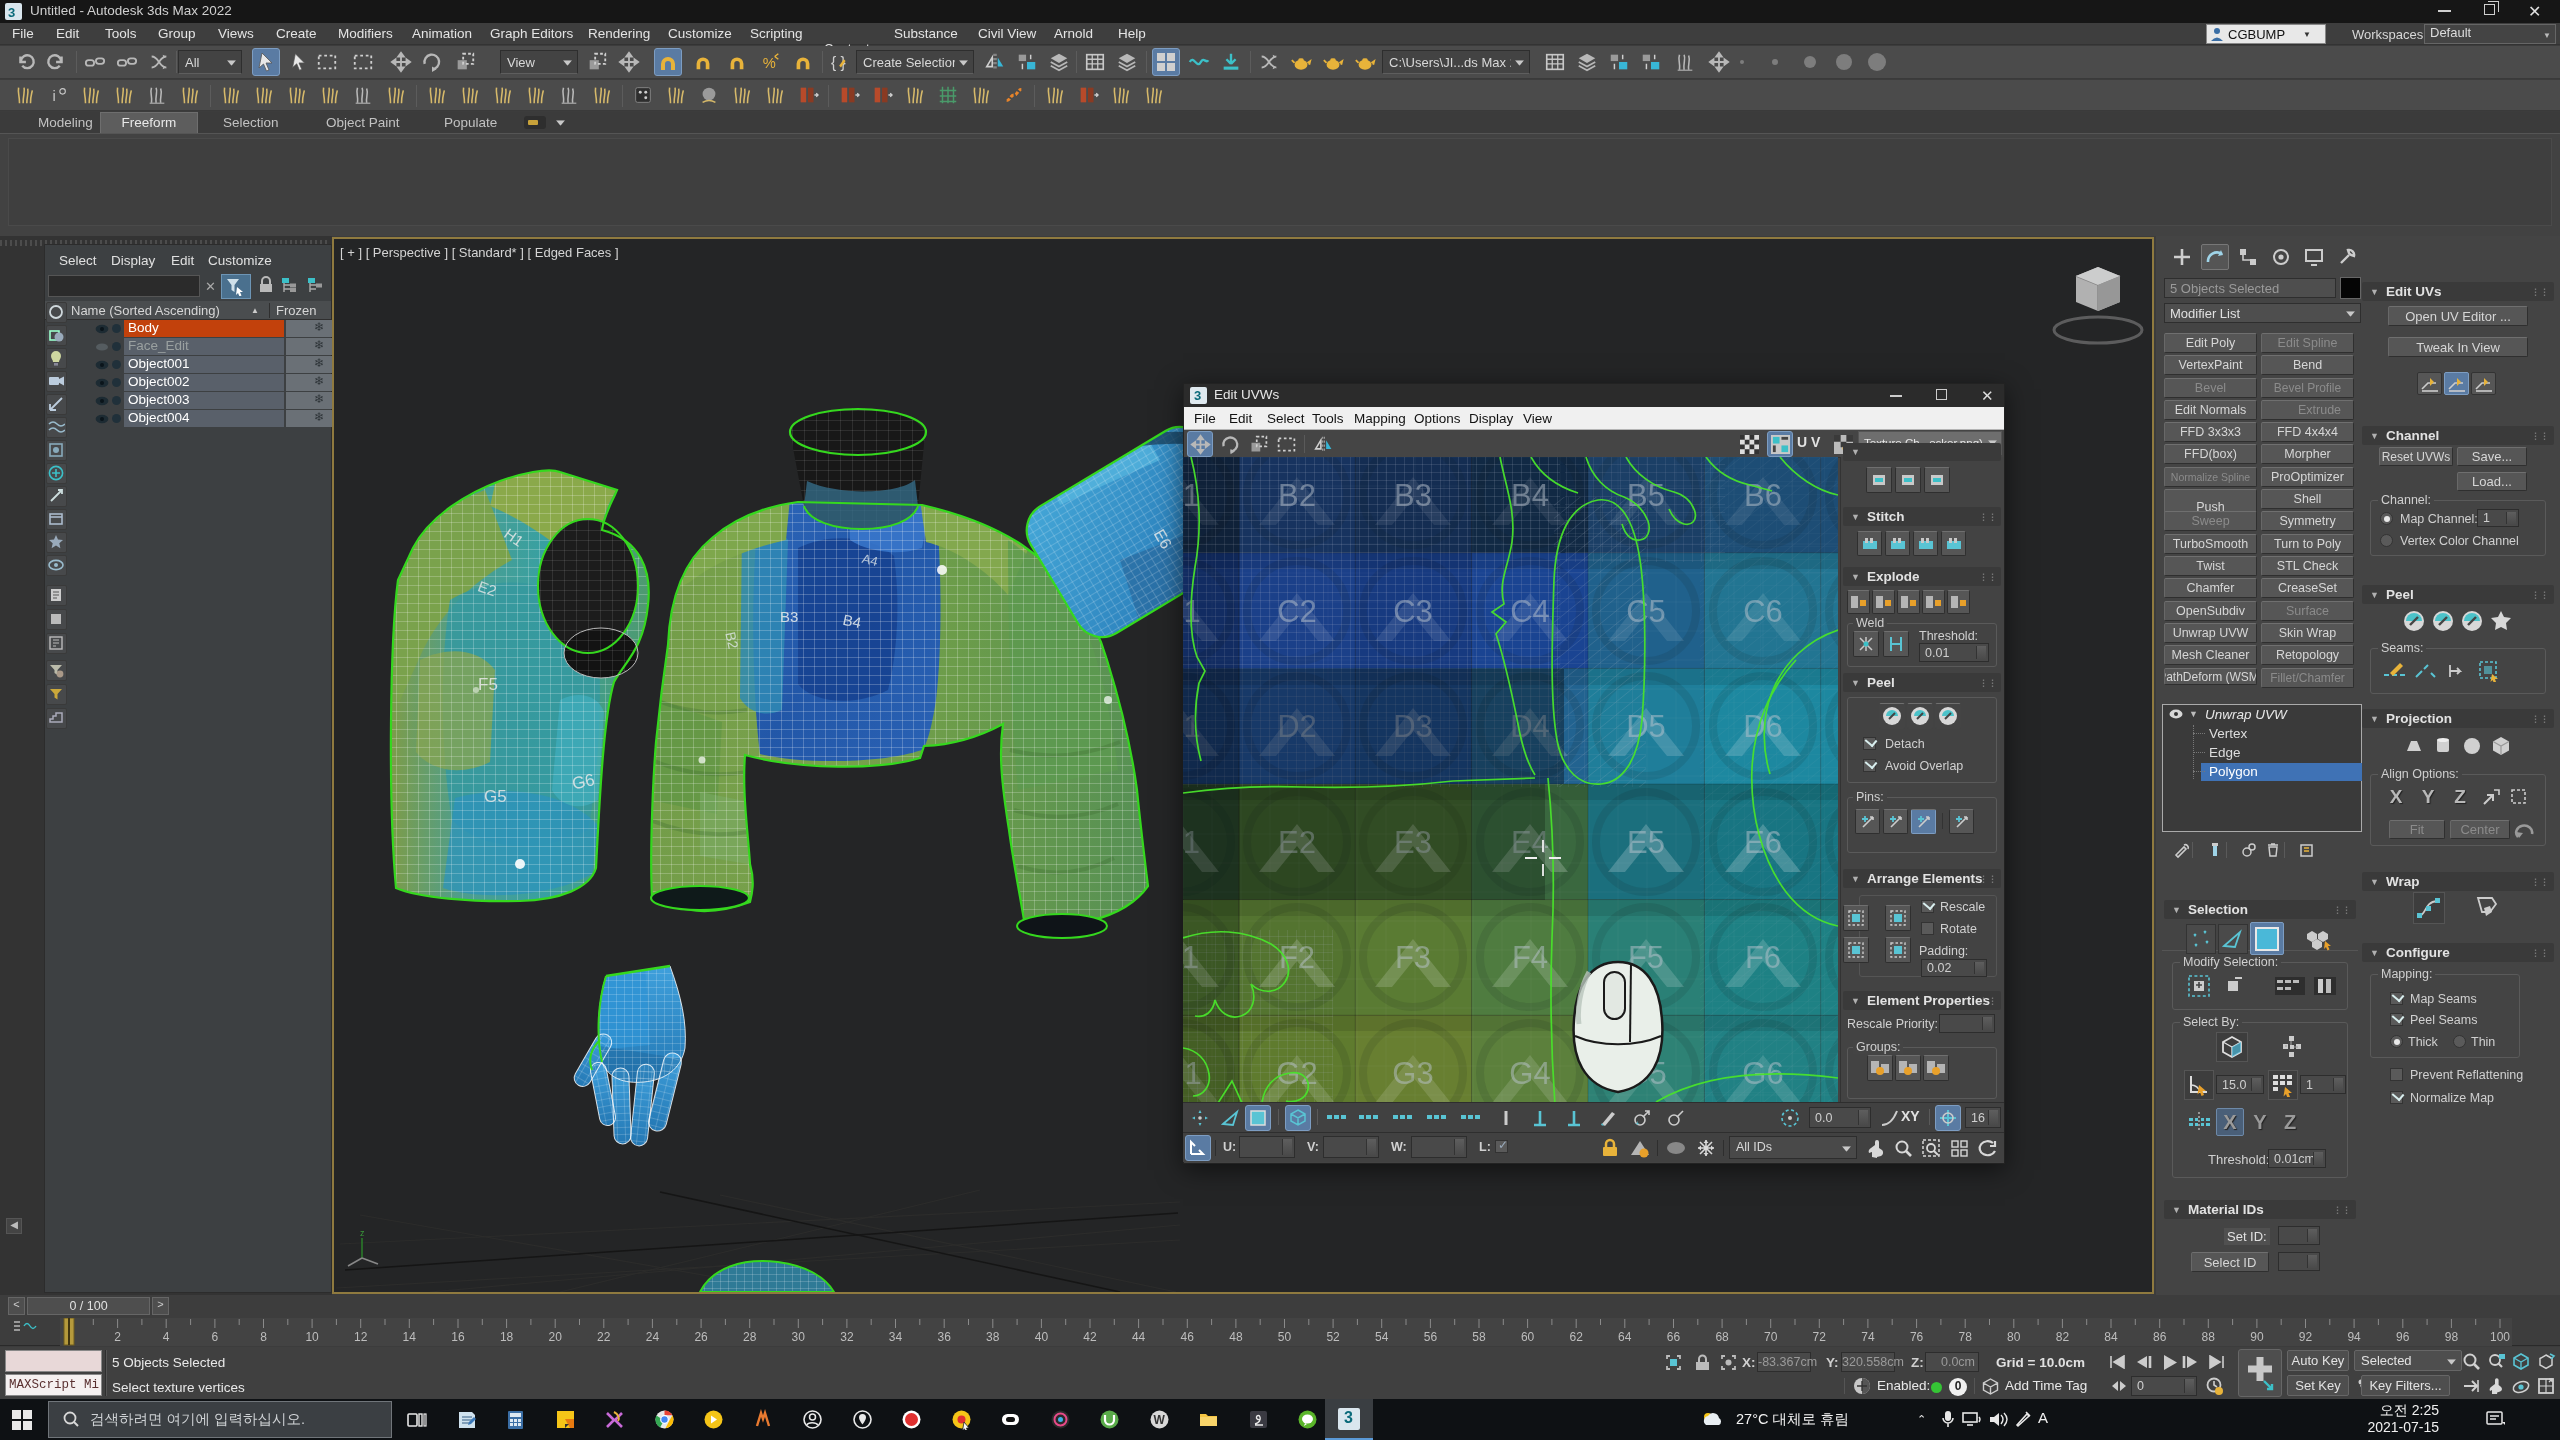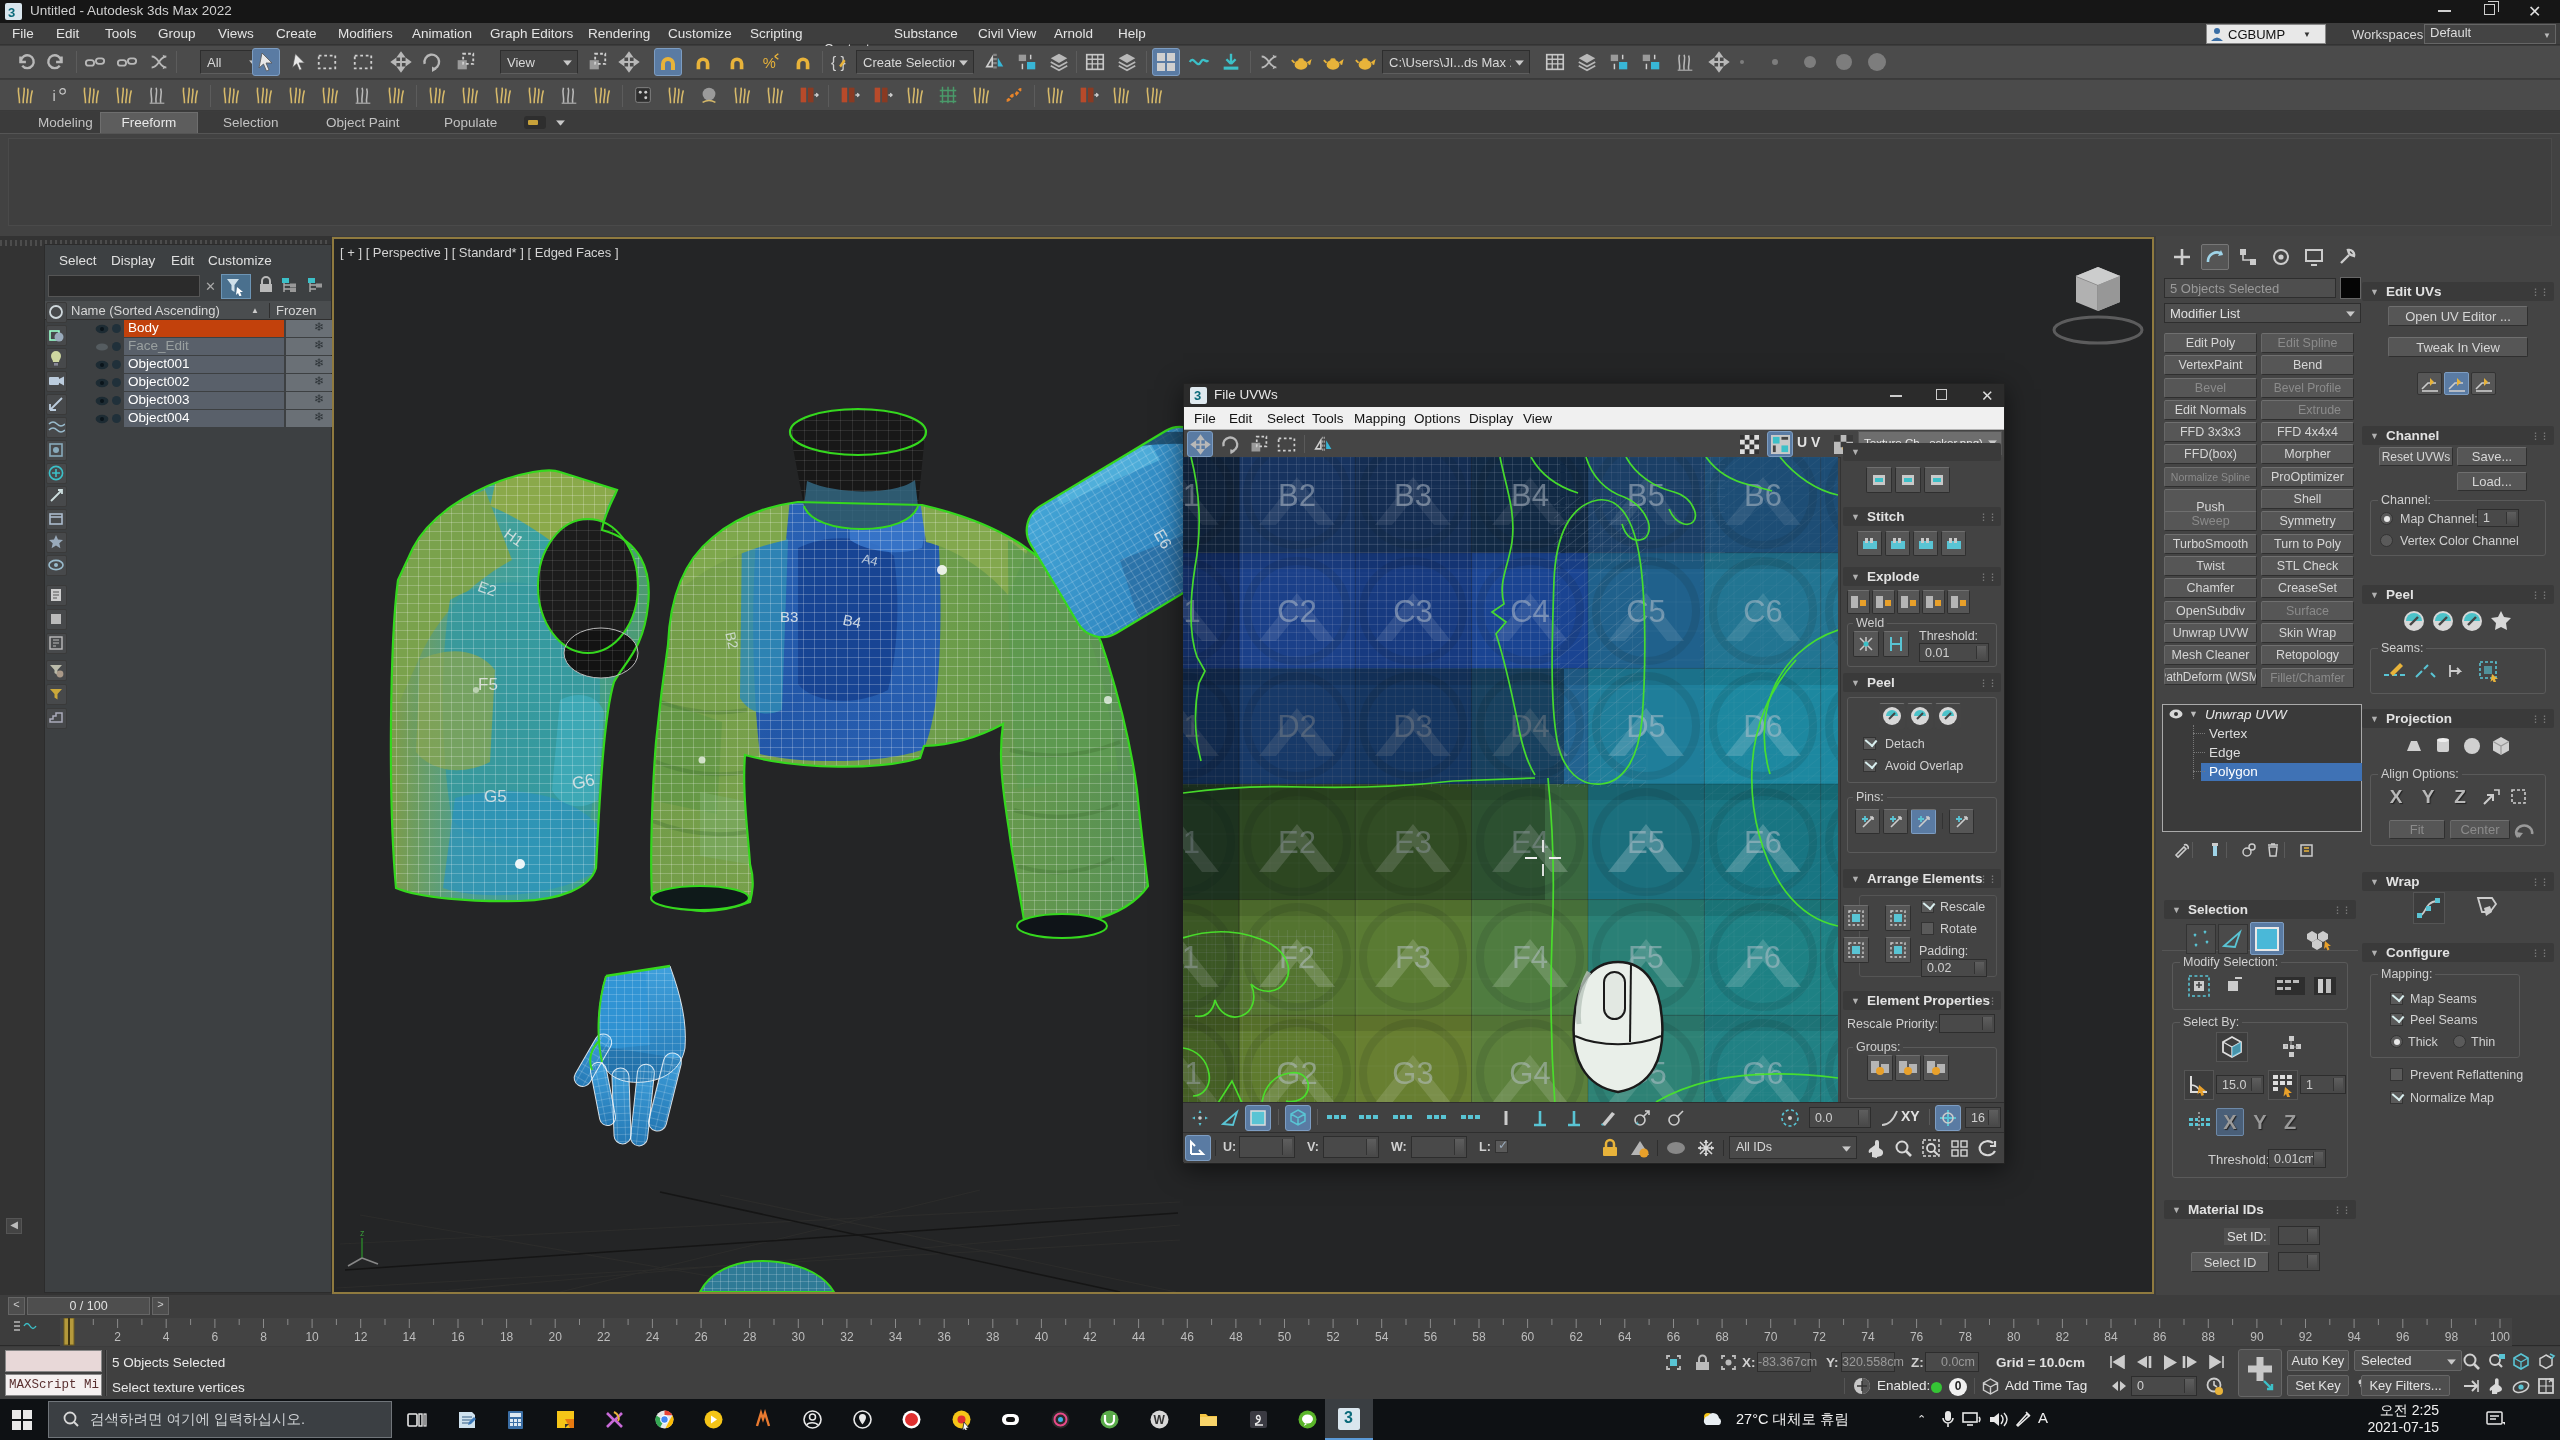--- a/index.html
+++ b/index.html
@@ -201,21 +201,21 @@
       <svg width="22" height="22" viewBox="0 0 24 24">
         <use href="#link"></use>
       </svg>
     </div>
     <div class="ic" style="left:146px;top:3px;width:26px;height:26px;">
       <svg width="22" height="22" viewBox="0 0 24 24">
         <use href="#xarr"></use>
       </svg>
     </div>
     <div class="abs" style="left:176px;top:5px;width:1px;height:22px;background:#3a3a3a;border-right:1px solid #5c5c5c;"></div>
-    <div class="abs" style="left:200px;top:4px;width:64px;height:24px;background:#434343;border:1px solid #2e2e2e;border-bottom-color:#5e5e5e;color:#d8d8d8;font-size:13px;">
+    <div class="abs" style="left:178px;top:4px;width:64px;height:24px;background:#434343;border:1px solid #2e2e2e;border-bottom-color:#5e5e5e;color:#d8d8d8;font-size:13px;">
       <span style="position:absolute;left:6px;top:4px;white-space:nowrap;overflow:hidden;max-width:38px;">All</span>
       <span style="position:absolute;right:5px;top:9px;">
         <svg width="9" height="6" viewBox="0 0 10 6">
           <use href="#combod"></use>
         </svg>
       </span>
     </div>
     <div class="ic" style="left:252px;top:2px;width:28px;height:28px;background:#5a7ba3;border-radius:3px;border:1px solid #7d9dc2;">
       <svg width="24" height="24" viewBox="0 0 24 24">
         <use href="#cursor"></use>
@@ -998,21 +998,21 @@
 </g>
 </svg>
 <div class="abs" style="left:6px;top:6px;font-size:13px;color:#d4d4d4;">[ + ] [ Perspective ] [ Standard* ] [ Edged Faces ]</div>
 </div>
 
 <div class="abs" style="left:1183px;top:383px;width:822px;height:781px;background:#434343;border:1px solid #222;box-shadow:0 6px 24px rgba(0,0,0,0.55);">
  <div class="abs" style="left:0;top:0;width:100%;height:23px;background:#2b2b2b;">
   <div class="abs" style="left:6px;top:3px;width:17px;height:17px;background:#dfe9ef;border-radius:2px;">
         <div class="abs" style="left:4px;top:1px;color:#0a6a7a;font-weight:bold;font-size:13px;">3</div>
       </div>
-  <div class="abs" style="left:30px;top:3px;color:#e6e6e6;font-size:13.5px;">File UVWs</div>
+  <div class="abs" style="left:30px;top:3px;color:#e6e6e6;font-size:13.5px;">Edit UVWs</div>
   <div class="abs" style="left:706px;top:11px;width:12px;height:2px;background:#ccc;"></div>
   <div class="abs" style="left:752px;top:5px;width:11px;height:11px;border:1.5px solid #ccc;"></div>
   <div class="abs" style="left:797px;top:3px;color:#ddd;font-size:15px;">✕</div>
  </div>
  <div class="abs" style="left:0;top:23px;width:100%;height:23px;background:#f0f0f0;border-bottom:1px solid #b5b5b5;">
   <span style="position:absolute;left:10px;top:4px;color:#111;font-size:13.5px;">File</span>
   <span style="position:absolute;left:45px;top:4px;color:#111;font-size:13.5px;">Edit</span>
   <span style="position:absolute;left:83px;top:4px;color:#111;font-size:13.5px;">Select</span>
   <span style="position:absolute;left:128px;top:4px;color:#111;font-size:13.5px;">Tools</span>
   <span style="position:absolute;left:170px;top:4px;color:#111;font-size:13.5px;">Mapping</span>

